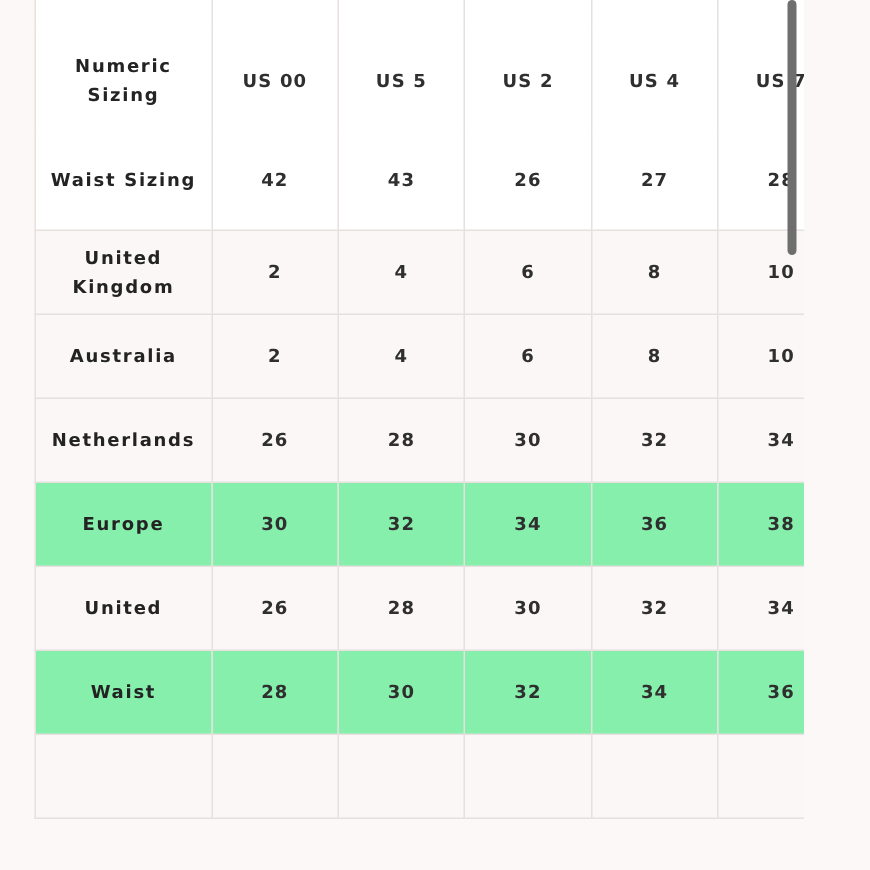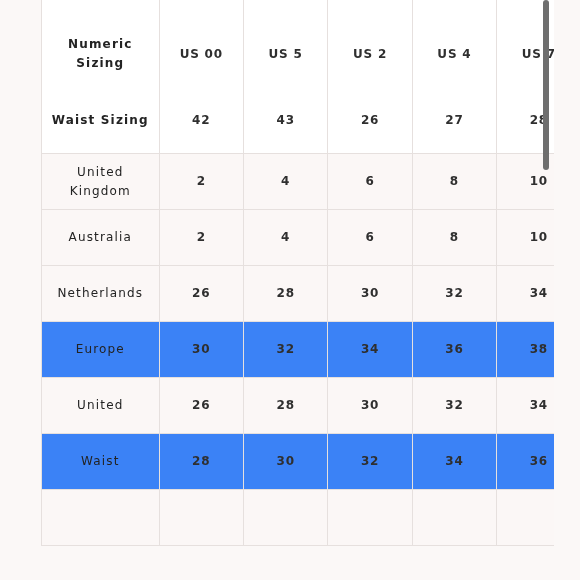--- a/index.html
+++ b/index.html
@@ -12,21 +12,21 @@
     overflow: hidden;
     background: #fbf8f7;
     font-family: "DejaVu Sans", "Liberation Sans", sans-serif;
     color: #2b2b2b;
     -webkit-font-smoothing: antialiased;
   }
 
   
   #viewport {
     position: absolute;
-    left: 18px;
+    left: 0;
     top: 0;
     width: 536px;
     height: 580px;
     overflow: hidden;
   }
 
   
   #chart-wrap {
     position: absolute;
     left: 23px;
@@ -73,23 +73,23 @@
   tr.head-row td { height: 66px; border-top: none; border-bottom: none; }
   tr.head-row td.rowlabel { font-weight: 700; }
 
   
   tr.body-row td {
     height: 55px;
     border-top: 1px solid #e6e0de;
     border-bottom: 1px solid #e6e0de;
   }
   tr.body-row.tint td { background: #fbf7f6; }
-  tr.body-row.plain td { background: #3b82f6; }
-
-  tr.body-row td.rowlabel { font-weight: 400; text-align: center; }
+  tr.body-row.plain td { background: #86efac; }
+
+  tr.body-row td.rowlabel { font-weight: 700; text-align: center; }
 
   
   #scrollbar-track {
     position: absolute;
     right: 2px;
     top: 0;
     width: 12px;
     height: 580px;
     background: transparent;
   }

